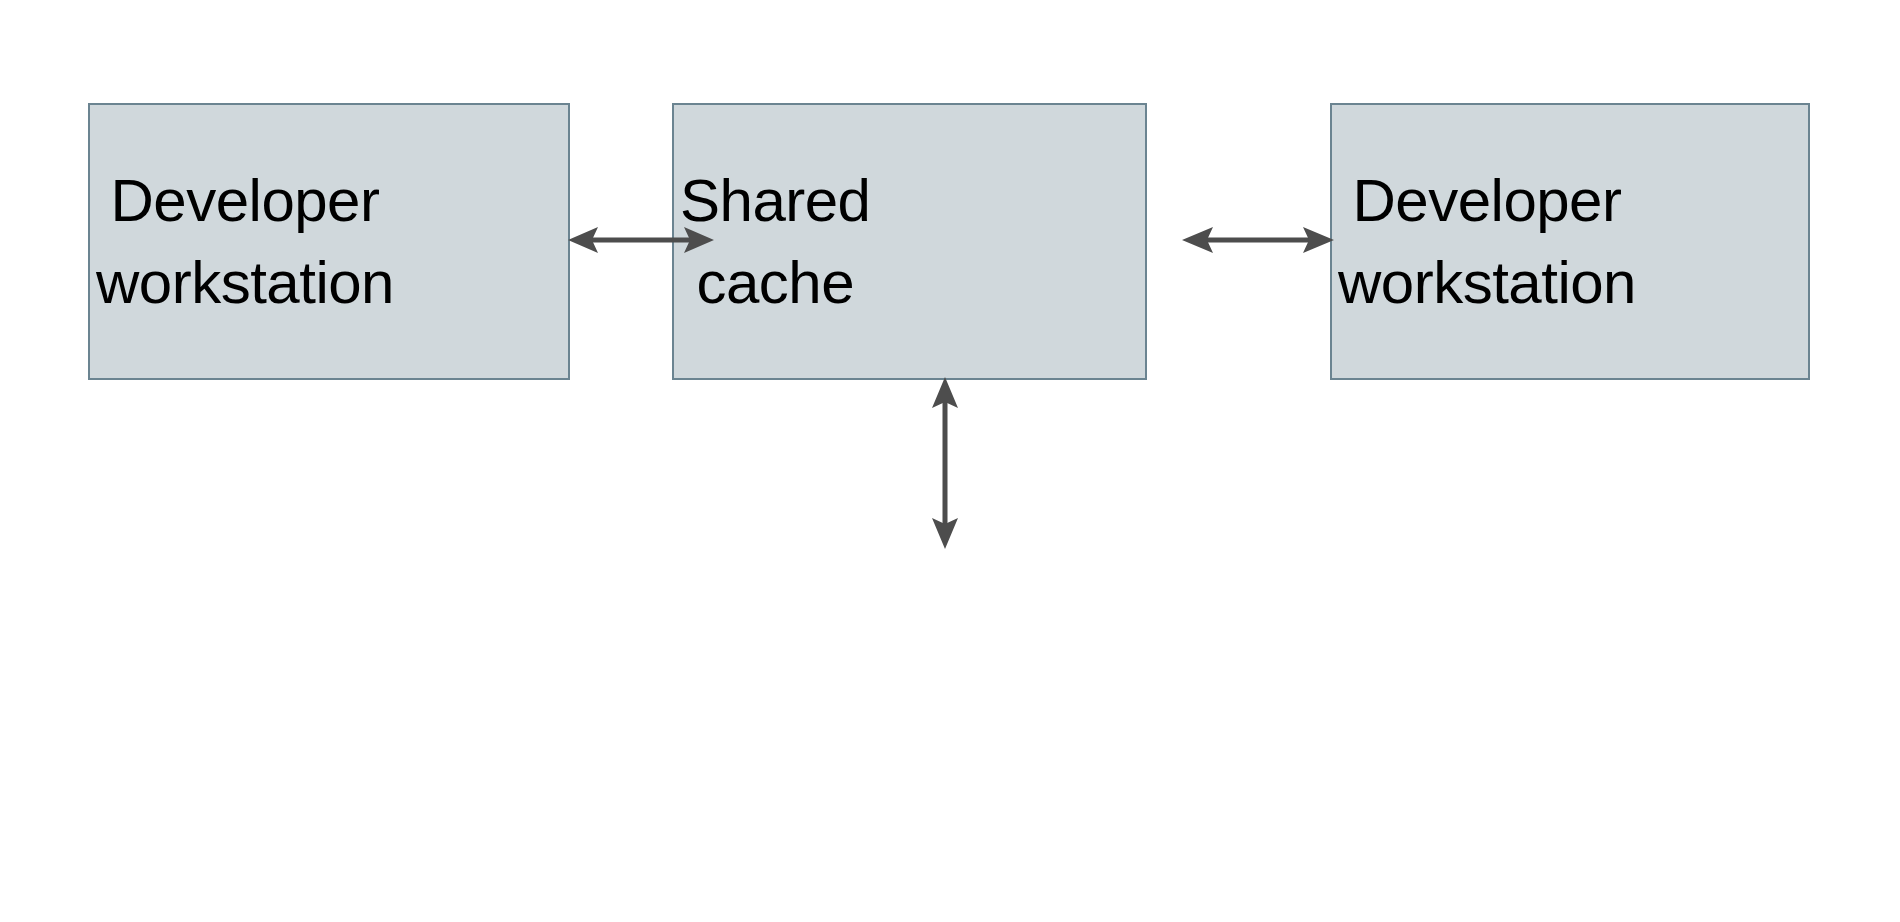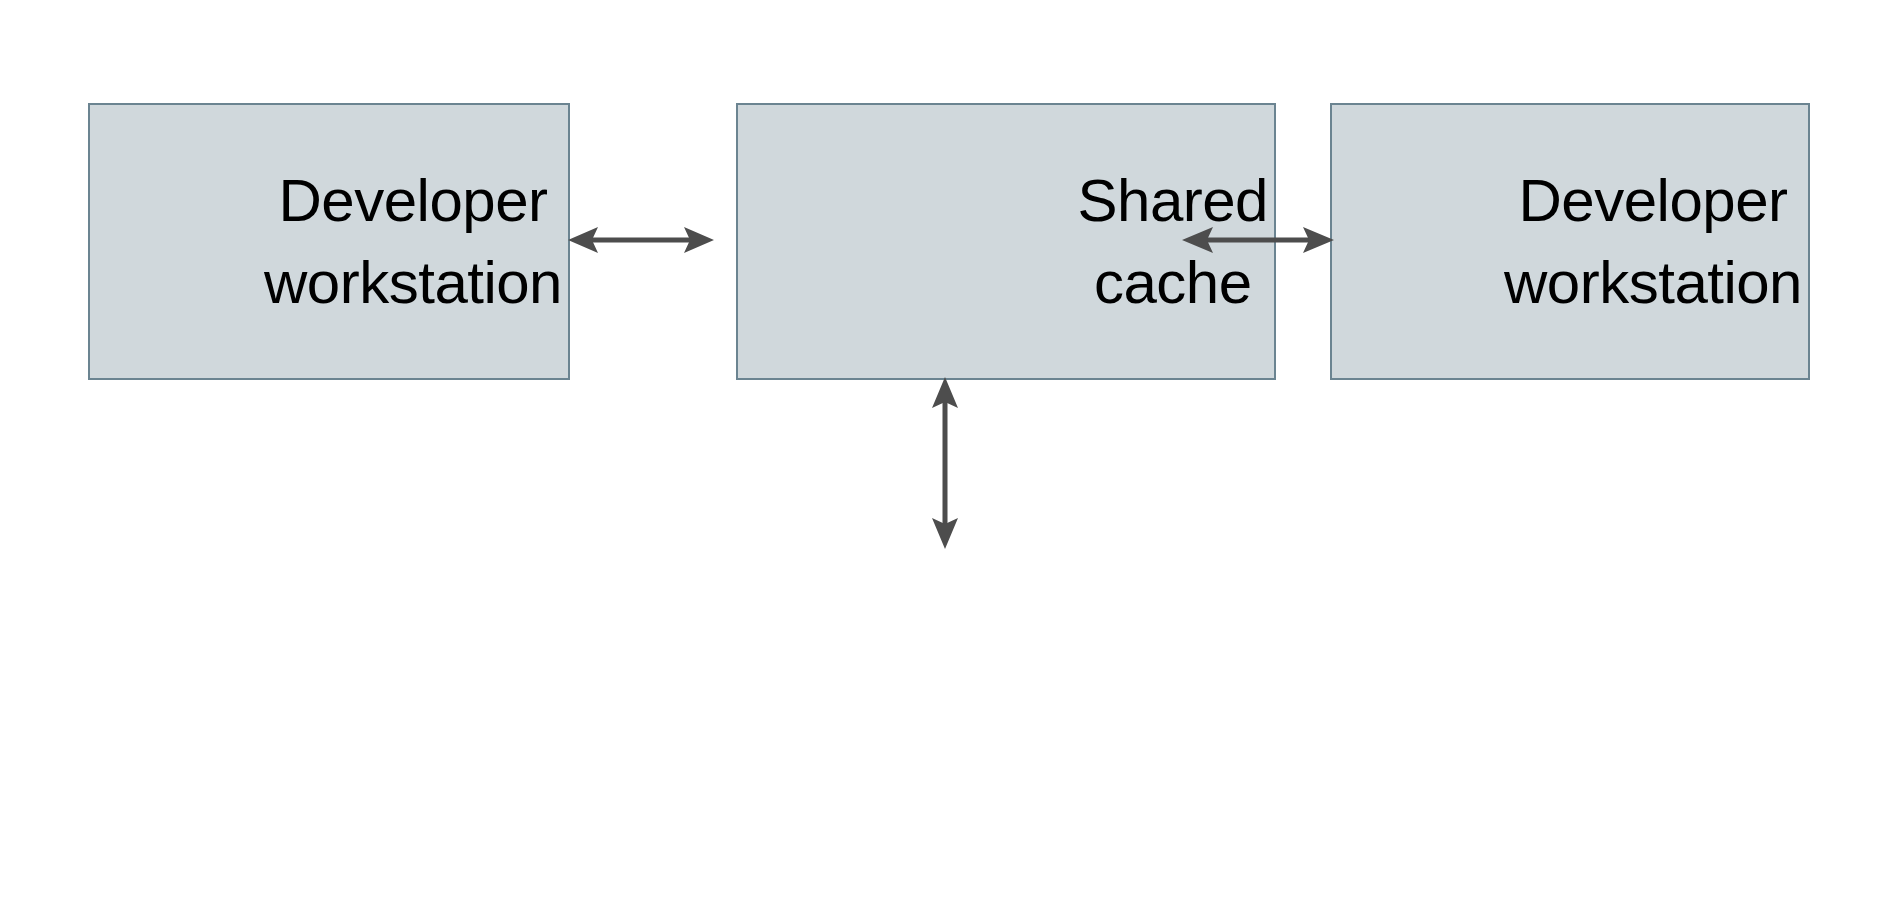--- a/index.html
+++ b/index.html
@@ -17,36 +17,36 @@
     background: #ffffff;
     overflow: hidden;
   }
   .node {
     position: absolute;
     box-sizing: border-box;
     background: #d0d8dc;
     border: 2px solid #6b8491;
     display: flex;
     align-items: center;
-    justify-content: flex-end;
+    justify-content: flex-start;
     text-align: center;
   }
   .node-label {
     font-family: "Liberation Sans", sans-serif;
     font-size: 60px;
     line-height: 1.36;
     color: #000000;
     font-weight: 400;
     letter-spacing: -0.5px;
     white-space: pre-line;
     padding: 0 6px;
   }
   
   #node-dev-left   { left: 88px;  top: 103px; width: 482px; height: 277px; }
-  #node-shared     { left: 736px; top: 103px; width: 540px; height: 277px; }
+  #node-shared     { left: 672px; top: 103px; width: 475px; height: 277px; }
   #node-dev-right  { left: 1330px;top: 103px; width: 480px; height: 277px; }
   #node-ci         { left: 708px; top: 545px; width: 475px; height: 290px; }
 
   .edge {
     position: absolute;
     pointer-events: none;
   }
   #edge-left-shared  { left: 566px;  top: 205px; width: 150px; height: 70px; }
   #edge-shared-right { left: 1179px; top: 205px; width: 158px; height: 70px; }
   #edge-shared-ci    { left: 910px;  top: 374px; width: 70px;  height: 178px; }

